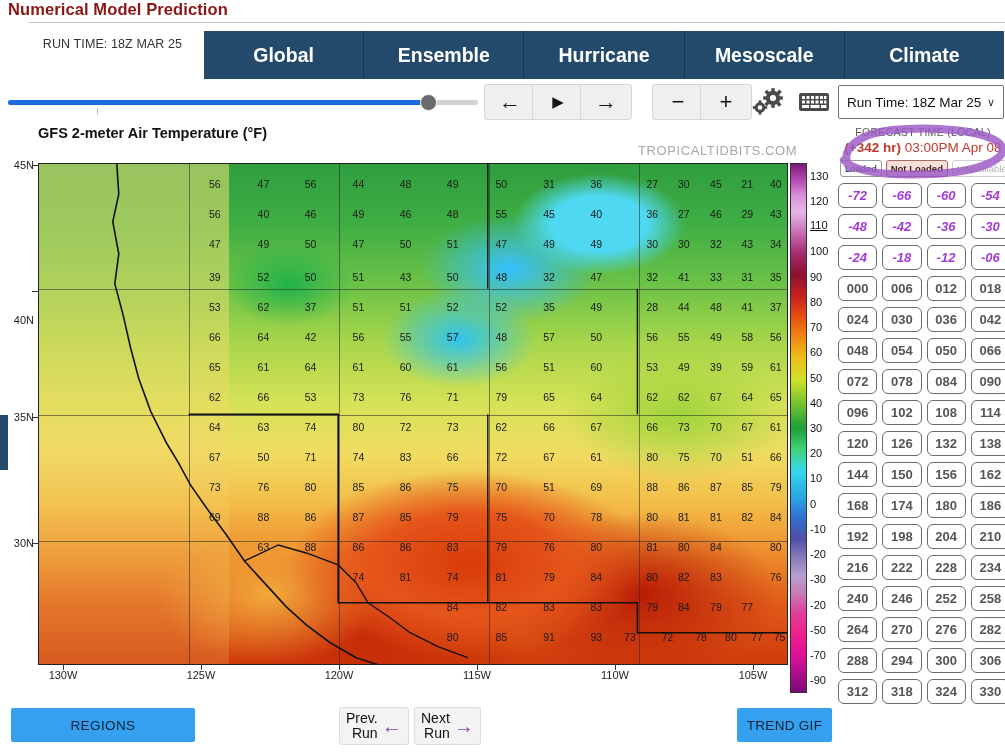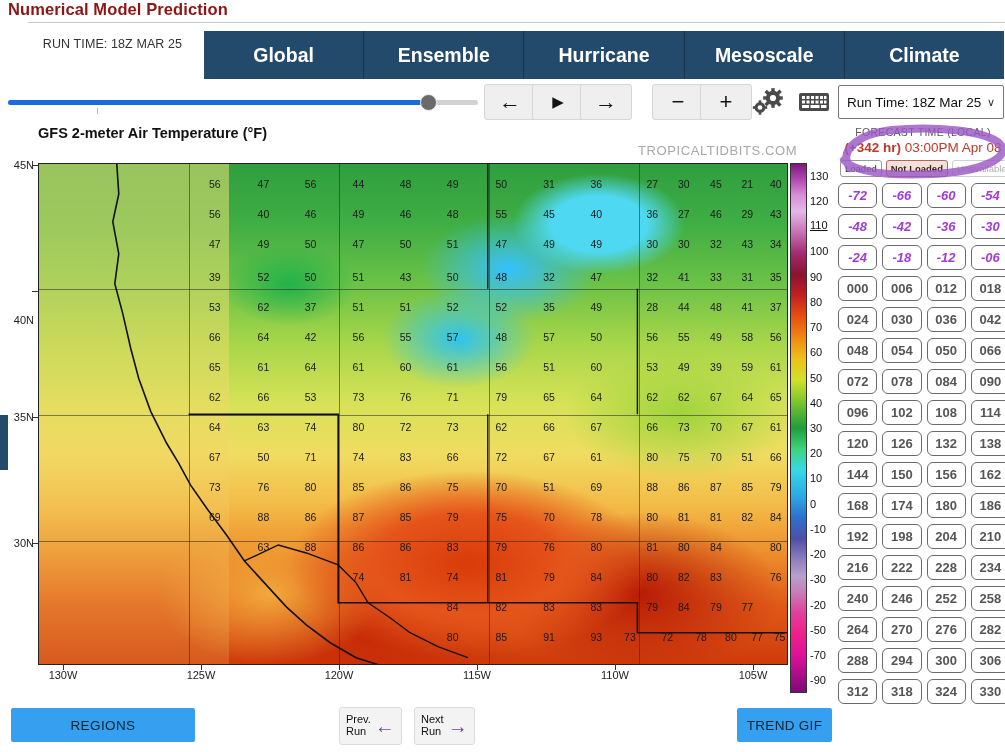--- a/index.html
+++ b/index.html
@@ -258,21 +258,21 @@
     display: flex; align-items: center; justify-content: center;
     color: #0d2233; font-size: 13.5px; letter-spacing: .4px; cursor: pointer;
   }
   .runnav {
     position: absolute; top: 707px; height: 38px; background: #f3f3f3;
     border: 1px solid #dcdcdc; border-radius: 3px;
     display: flex; align-items: center; gap: 4px; padding: 0 6px; cursor: pointer;
   }
   .runnav.prev { left: 339px; }
   .runnav.next { left: 414px; }
-  .runnav .txt { font-size: 11px; color: #111; line-height: 1.05; text-align: left; }
+  .runnav .txt { font-size: 14px; color: #111; line-height: 1.05; text-align: right; }
   .runnav .arw { font-size: 20px; color: #7a3fb0; }
 
   .gif-btn {
     position: absolute; top: 708px; height: 34px; background: #35a0ef; border-radius: 2px;
     display: flex; align-items: center; justify-content: center;
     color: #0d2233; font-size: 13.5px; letter-spacing: .3px; cursor: pointer;
   }
   .gif-btn.forecast { left: 617px; width: 113px; }
   .gif-btn.trend { left: 737px; width: 95px; }
 

